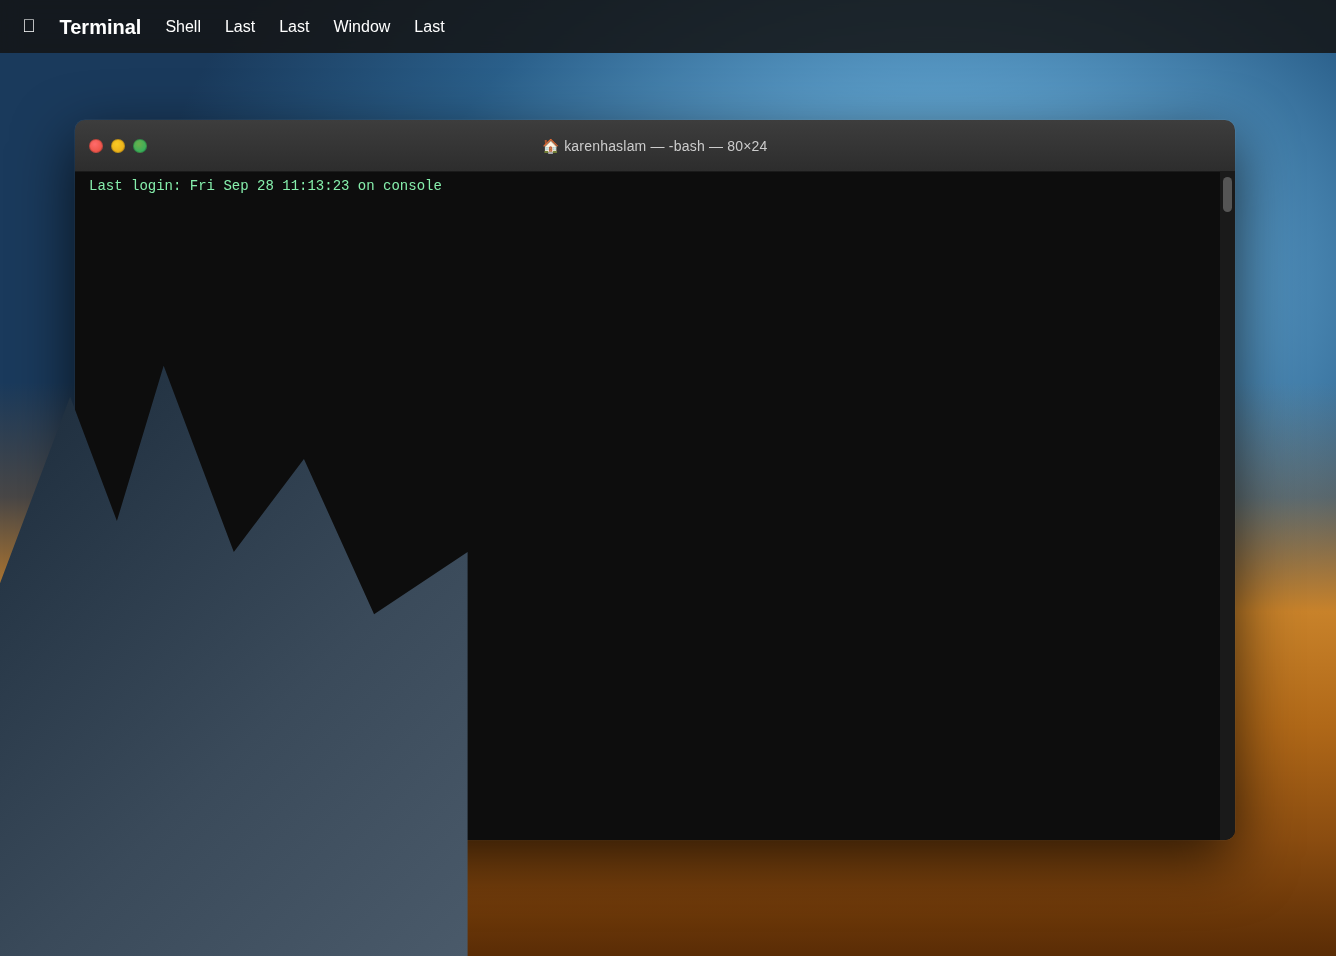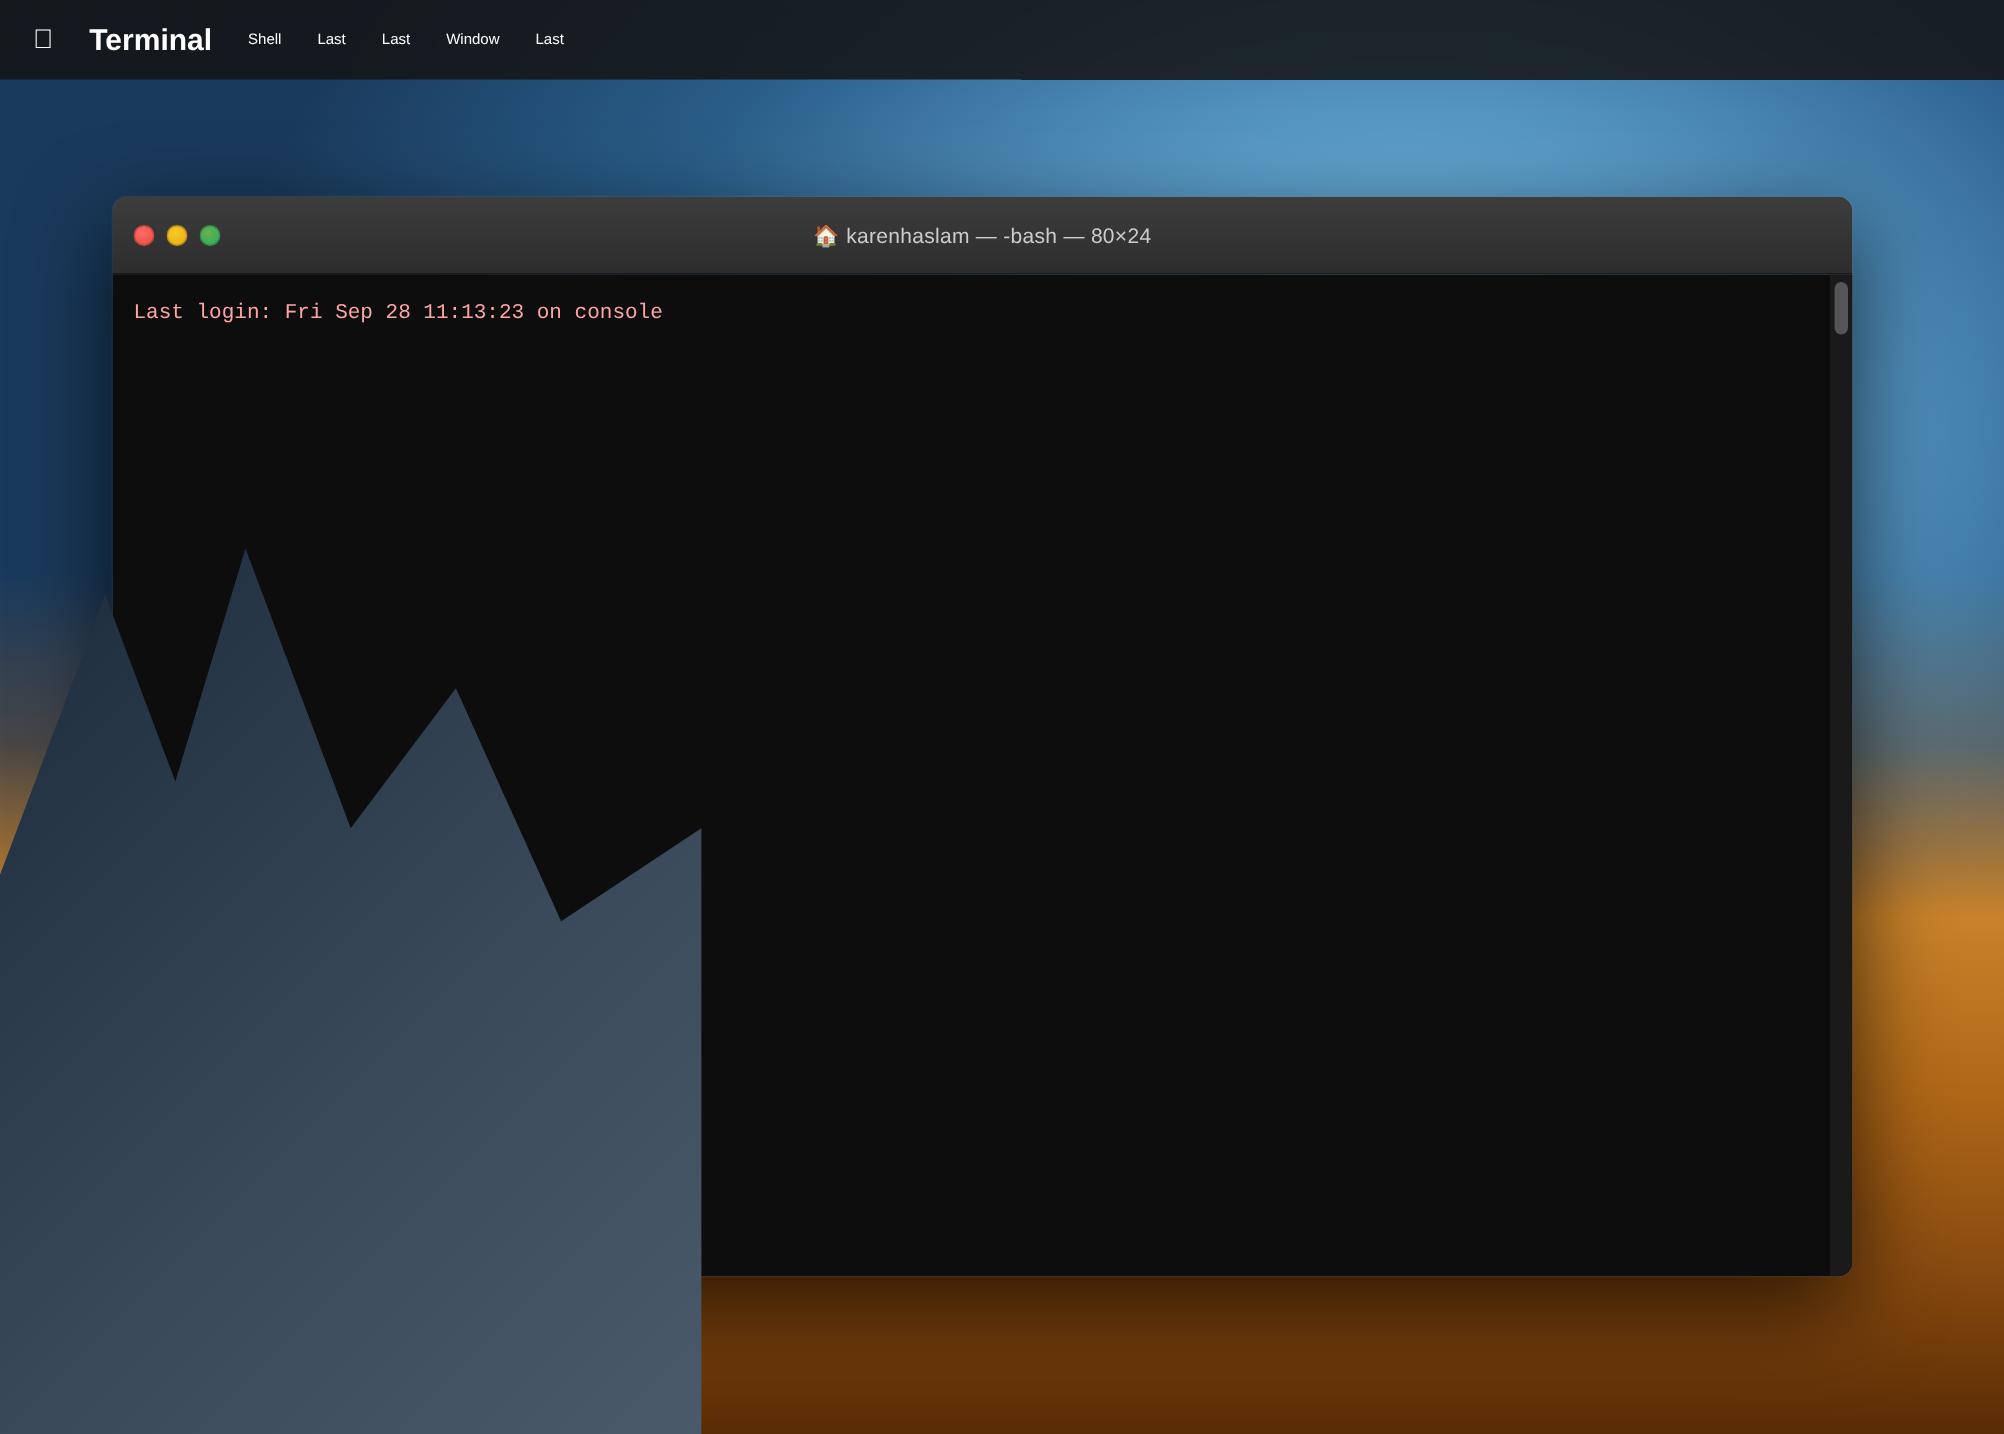--- a/index.html
+++ b/index.html
@@ -72,21 +72,21 @@
 
     .menubar-items {
       display: flex;
       align-items: center;
       gap: 4px;
       width: 100%;
     }
 
     .menu-item {
       color: #ffffff;
-      font-size: 10px;
+      font-size: 16px;
       padding: 4px 10px;
       border-radius: 4px;
       cursor: pointer;
       white-space: nowrap;
       line-height: 1;
     }
 
     .menu-item.bold {
       font-weight: 700;
       font-size: 20px;
@@ -95,21 +95,21 @@
     .apple-logo {
       font-size: 18px;
       color: white;
       padding: 4px 10px;
       cursor: pointer;
     }
 
     
     .terminal-window {
       position: absolute;
-      top: 131px;
+      top: 120px;
       left: 75px;
       width: 1160px;
       height: 720px;
       border-radius: 10px;
       overflow: hidden;
       box-shadow: 0 20px 60px rgba(0,0,0,0.7), 0 0 0 0.5px rgba(255,255,255,0.1);
     }
 
     
     .title-bar {
@@ -156,24 +156,24 @@
       color: #cccccc;
       font-size: 14px;
       font-weight: 400;
       letter-spacing: 0.2px;
     }
 
     
     .terminal-body {
       background: #0d0d0d;
       height: calc(100% - 52px);
-      padding: 16px 14px;
+      padding: 4px 14px;
       font-family: 'Menlo', 'Monaco', 'Courier New', monospace;
       font-size: 14px;
-      color: #fca5a5;
+      color: #86efac;
       line-height: 1.5;
       overflow: hidden;
       position: relative;
     }
 
     .terminal-line {
       white-space: pre;
       display: block;
     }
 

